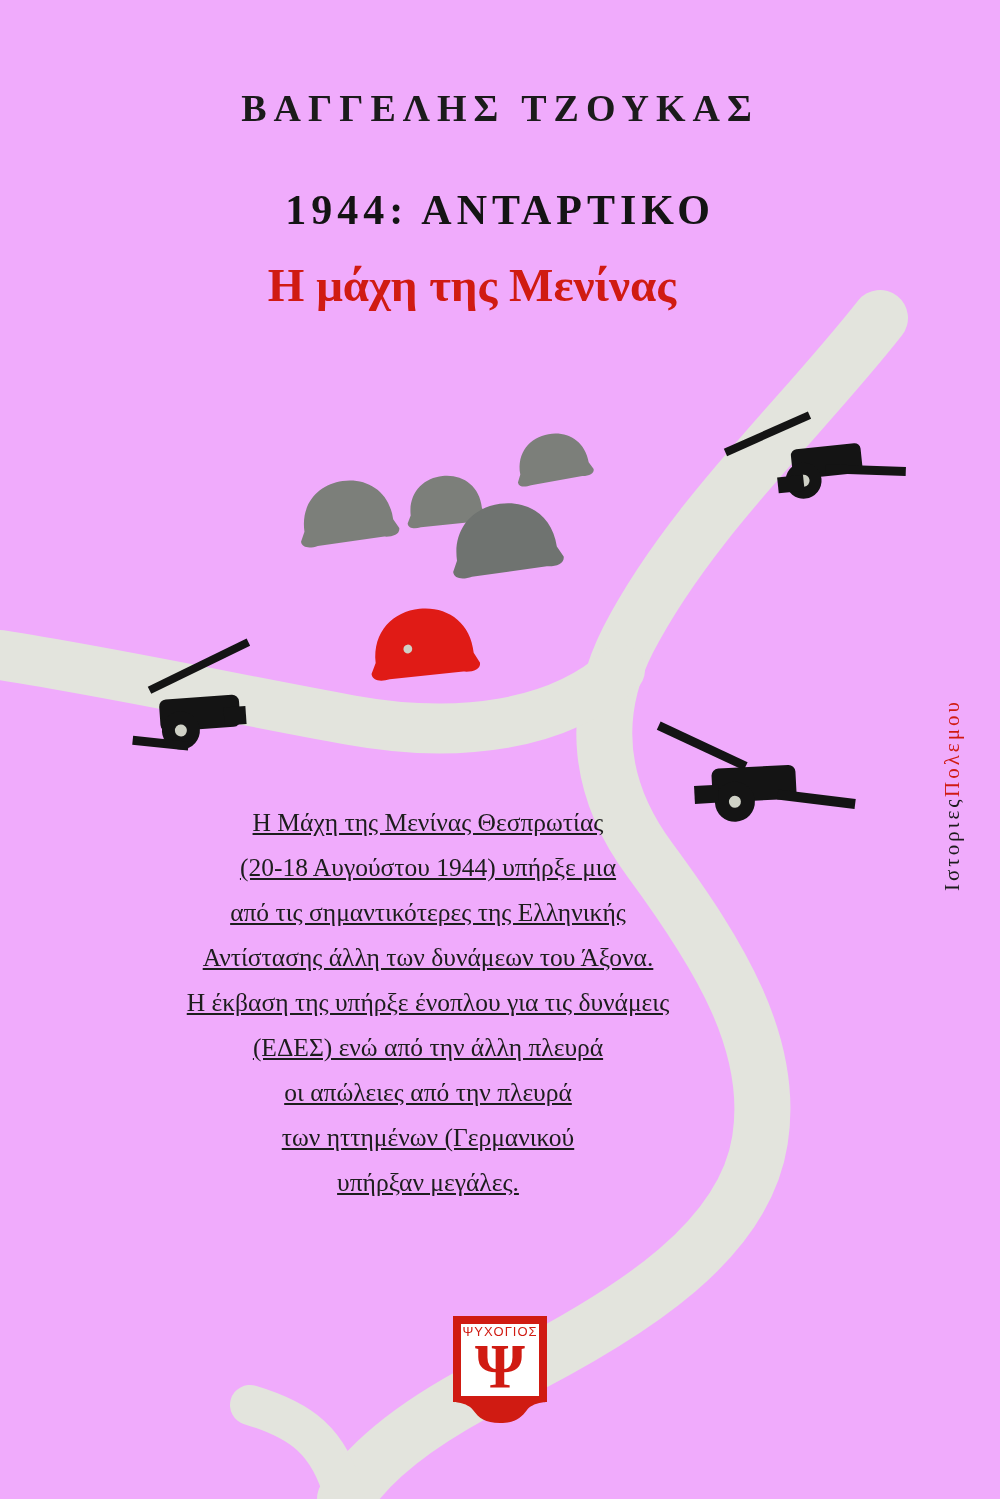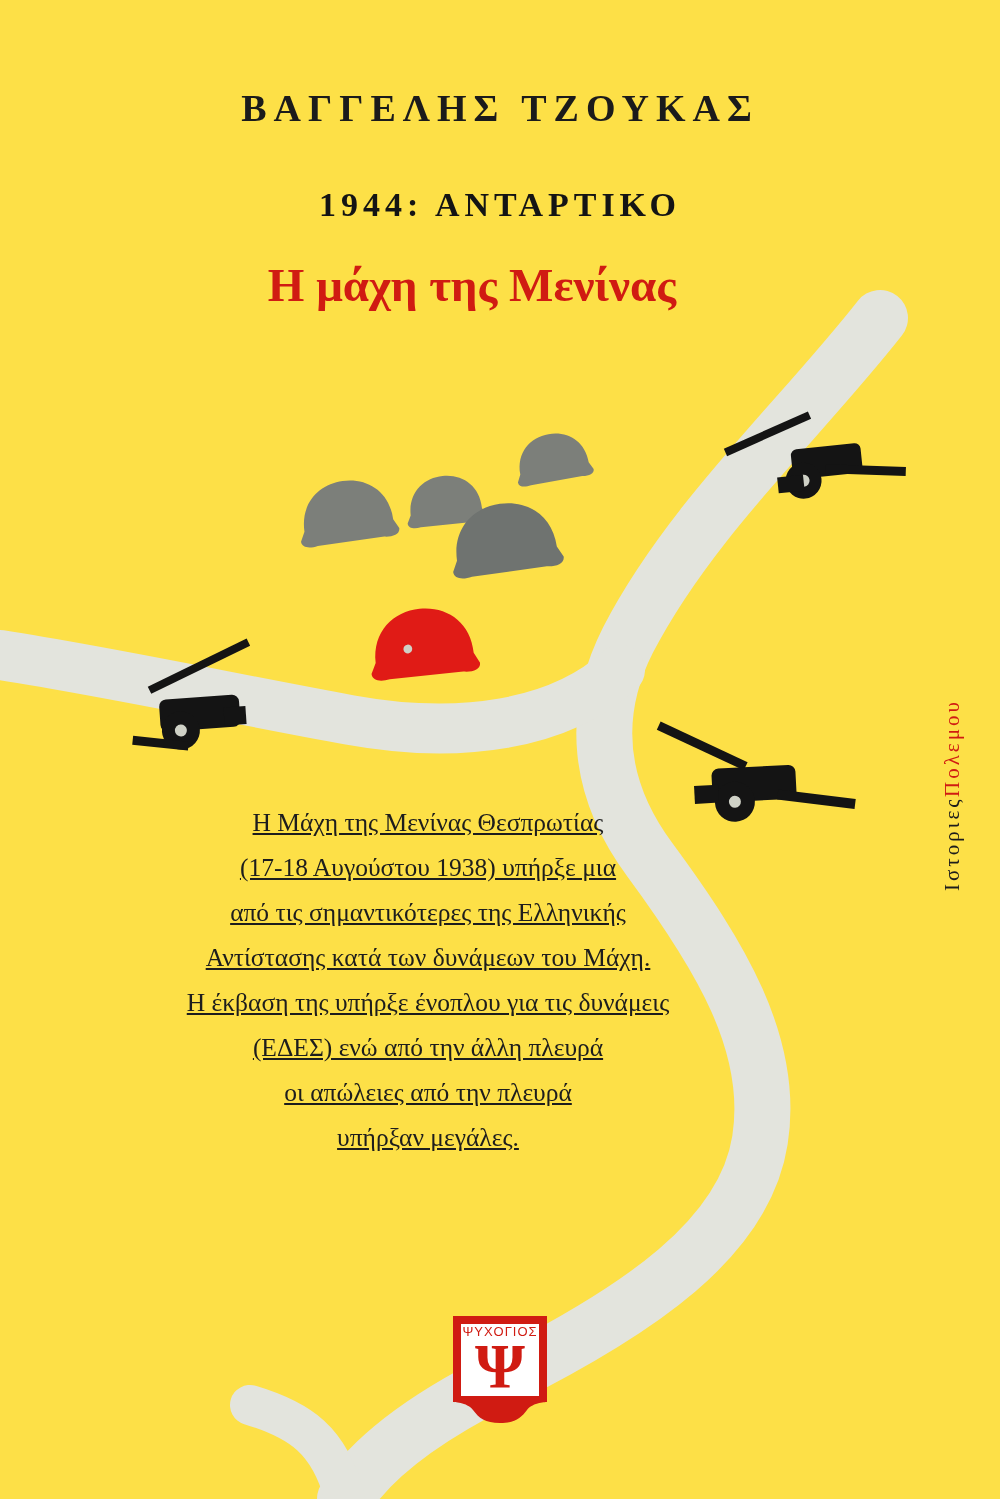--- a/index.html
+++ b/index.html
@@ -5,21 +5,21 @@
   html, body {
     margin: 0;
     padding: 0;
     background: #ffffff;
   }
   #cover {
     position: relative;
     width: 1000px;
     height: 1499px;
     overflow: hidden;
-    background: #fde047;
+    background: #f0abfc;
     font-family: "Liberation Serif", "DejaVu Serif", serif;
   }
 
   
   .road-layer {
     position: absolute;
     inset: 0;
     width: 1000px;
     height: 1499px;
   }
@@ -35,21 +35,21 @@
     letter-spacing: 7px;
     color: #1b1b1b;
     font-weight: bold;
   }
   .title-main {
     position: absolute;
     top: 186px;
     left: 0;
     width: 1000px;
     text-align: center;
-    font-size: 34px;
+    font-size: 42px;
     letter-spacing: 5px;
     color: #141414;
     font-weight: bold;
   }
   .title-sub {
     position: absolute;
     top: 258px;
     left: 0;
     width: 944px;
     text-align: center;
@@ -188,26 +188,27 @@
       <rect x="38" y="78" width="24" height="18" fill="#141414"></rect>
     </g>
   </svg>
 
   <div class="author">ΒΑΓΓΕΛΗΣ ΤΖΟΥΚΑΣ</div>
   <div class="title-main">1944: ΑΝΤΑΡΤΙΚΟ</div>
   <div class="title-sub">Η μάχη της Μενίνας</div>
 
   <div class="blurb">
     <div>Η Μάχη της Μενίνας Θεσπρωτίας</div>
-    <div>(17-18 Αυγούστου 1938) υπήρξε μια</div>
+    <div>(20-18 Αυγούστου 1944) υπήρξε μια</div>
     <div>από τις σημαντικότερες της Ελληνικής</div>
-    <div>Αντίστασης κατά των δυνάμεων του Μάχη.</div>
+    <div>Αντίστασης άλλη των δυνάμεων του Άξονα.</div>
     <div>Η έκβαση της υπήρξε ένοπλου για τις δυνάμεις</div>
     <div>(ΕΔΕΣ) ενώ από την άλλη πλευρά</div>
     <div>οι απώλειες από την πλευρά</div>
+    <div>των ηττημένων (Γερμανικού</div>
     <div>υπήρξαν μεγάλες.</div>
   </div>
 
   <div class="series">
     <span>Ιστοριες </span>
       <span class="red">Πολεμου</span>
   </div>
 
   <svg class="logo" viewBox="0 0 102 108" xmlns="http://www.w3.org/2000/svg">
     <path d="M4 0 H98 V86 C98 86, 84 86, 78 94 C72 102, 66 107, 51 107

